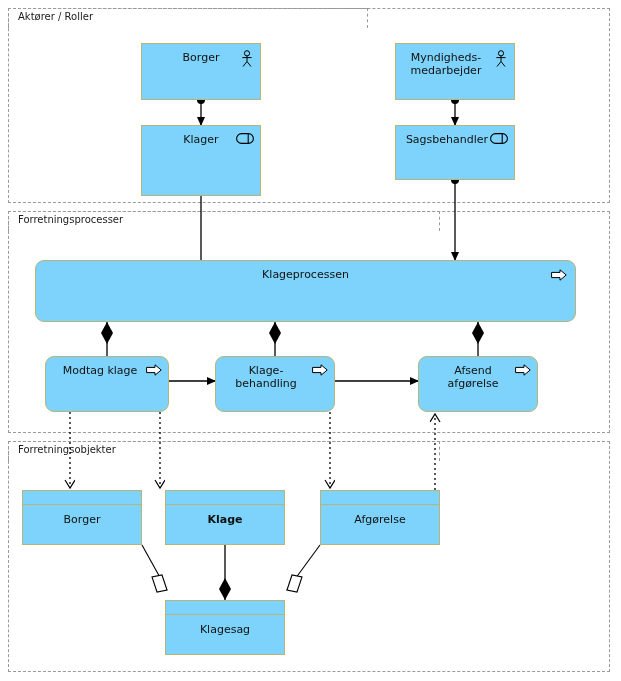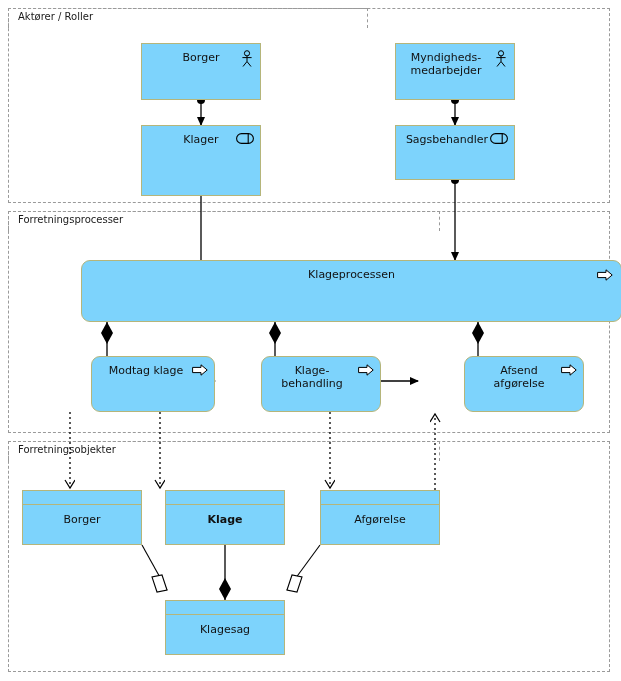--- a/index.html
+++ b/index.html
@@ -9,21 +9,21 @@
   #canvas{position:absolute;left:0;top:0;width:621px;height:681px;}
 
   
   .group{position:absolute;border:1px dashed #9a9a9a;background:transparent;box-sizing:border-box;}
   .group-tab{position:absolute;border:1px dashed #9a9a9a;border-bottom:none;box-sizing:border-box;background:transparent;}
   .group-label{position:absolute;font-size:10px;color:#1a1a1a;white-space:nowrap;line-height:1;}
 
   
   .node{position:absolute;box-sizing:border-box;background:#7dd3fc;border:1px solid #b5b57a;
         color:#111;font-size:11px;line-height:13px;}
-  .node.rounded{border-radius:9px;margin-left:46px;}
+  .node.rounded{border-radius:9px;}
   .node .label{position:absolute;left:0;right:0;text-align:center;}
   .node .label.top{top:7px;}
   .node .label.obj{top:22px;}
   .obj-divider{position:absolute;left:0;right:0;top:13px;height:1px;background:#b5b57a;}
 
   .icon{position:absolute;}
 
   
   svg.wires{position:absolute;left:0;top:0;width:621px;height:681px;overflow:visible;pointer-events:none;}
 </style>

